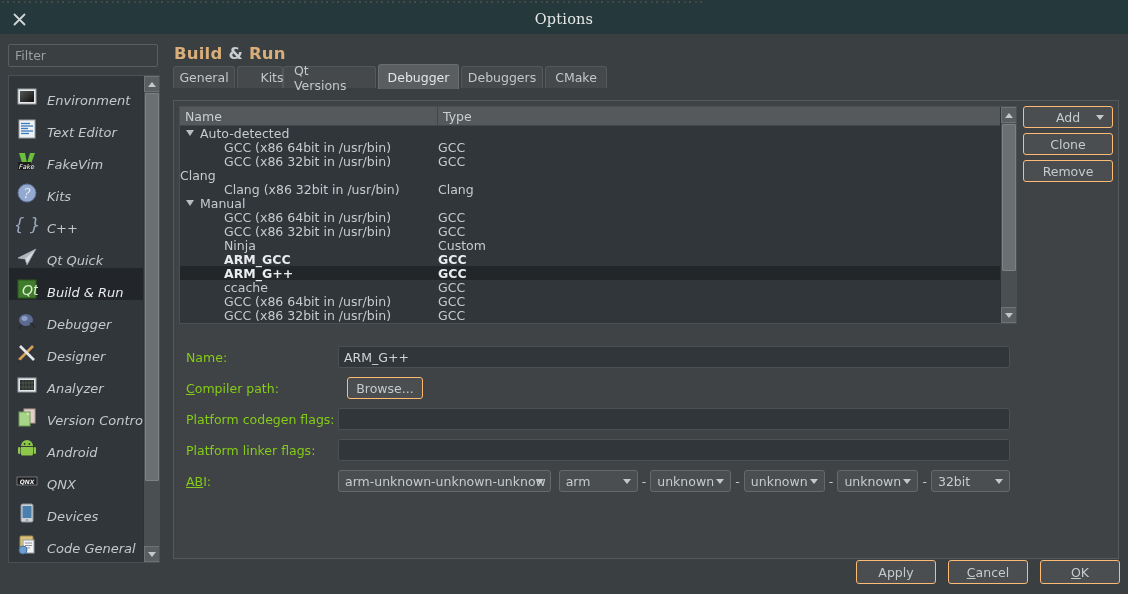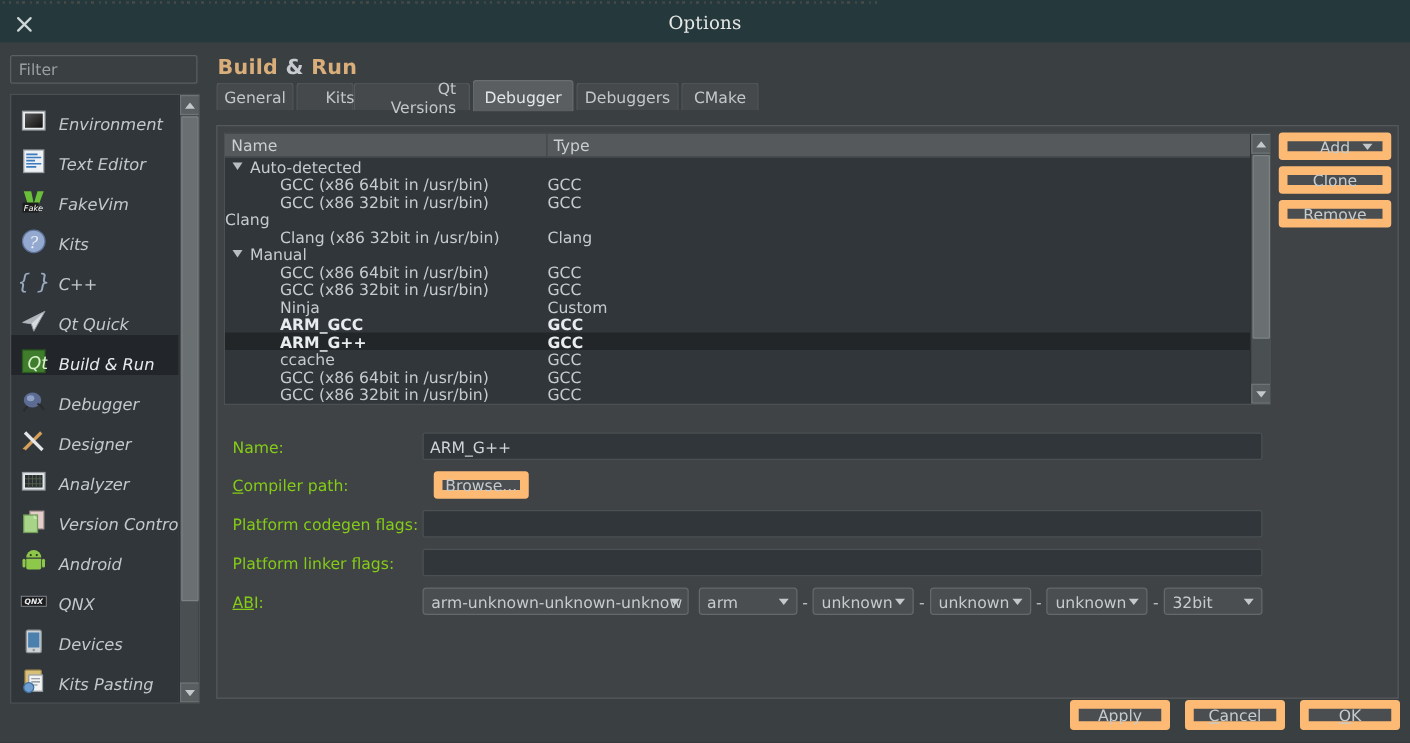--- a/index.html
+++ b/index.html
@@ -125,21 +125,21 @@
   .right-pane { position:absolute; left:168px; top:0; width:952px; height:560px; }
   .page-title {
     position:absolute; left:6px; top:10px;
     font-size:16.5px; font-weight:bold; color:#d9ae7a;
     letter-spacing:.2px;
   }
   .page-title .amp { color:#c8ccd0; }
 
   
   .tabbar {
-    position:absolute; left:5px; top:30px; width:946px; height:24px;text-align:right;
+    position:absolute; left:5px; top:30px; width:946px; height:24px;
   }
   .tab {
     position:absolute; top:2px; height:22px;
     background:#46494b;
     border:1px solid #54585a; border-bottom:none;
     box-sizing:border-box;
     border-radius:3px 3px 0 0;
     display:flex; align-items:center; justify-content:center;
     color:#c2c7ca; font-size:12.5px; cursor:pointer;
     padding:0 10px;
@@ -191,21 +191,21 @@
   .tree-row.child .cell-name { padding-left:44px; }
   .caret {
     width:0;height:0;margin-right:6px;
     border-left:4.5px solid transparent; border-right:4.5px solid transparent;
     border-top:6px solid #b8bdc0;
   }
 
   
   .side-btns { position:absolute; right:5px; top:5px; width:90px; }
   .btn {
-    background:#4a4e50; border:7px solid #fdba74; border-radius:3px;
+    background:#4a4e50; border:1px solid #fdba74; border-radius:3px;
     color:#c6cbce; font-size:12.5px;
     display:flex; align-items:center; justify-content:center;
     cursor:pointer; box-sizing:border-box;
   }
   .side-btns .btn { width:90px; height:22px; margin-bottom:5px; position:relative; }
   .side-btns .btn.with-arrow .cap { }
   .side-btns .btn .dd {
     position:absolute; right:8px; top:50%; margin-top:-2px;
     width:0;height:0;
     border-left:4px solid transparent; border-right:4px solid transparent;
@@ -455,21 +455,21 @@
                 <rect x="4" y="2" width="13" height="16" rx="1" fill="#d9c07a" stroke="#a38c4e"></rect>
                 <rect x="7" y="6" width="11" height="13" fill="#f2f3f4" stroke="#9aa0a4"></rect>
                 <g stroke="#7f878c" stroke-width=".9">
                   <line x1="9" y1="9" x2="16" y2="9"></line>
                     <line x1="9" y1="11.5" x2="16" y2="11.5"></line>
                   <line x1="9" y1="14" x2="14" y2="14"></line>
                 </g>
                 <circle cx="7" cy="16" r="4" fill="#6f9fd0" stroke="#3f6f9f"></circle>
               </svg>
             </span>
-            <span class="ci-label">Kits Pasting</span>
+            <span class="ci-label">Code General</span>
           </div>
 
         </div>
 
         <div class="vscroll" style="right:0; top:0; height:486px;">
           <div class="arrow up">
               <i class="tri up"></i>
             </div>
           <div class="thumb" style="top:17px; height:388px;"></div>
           <div class="arrow down">

